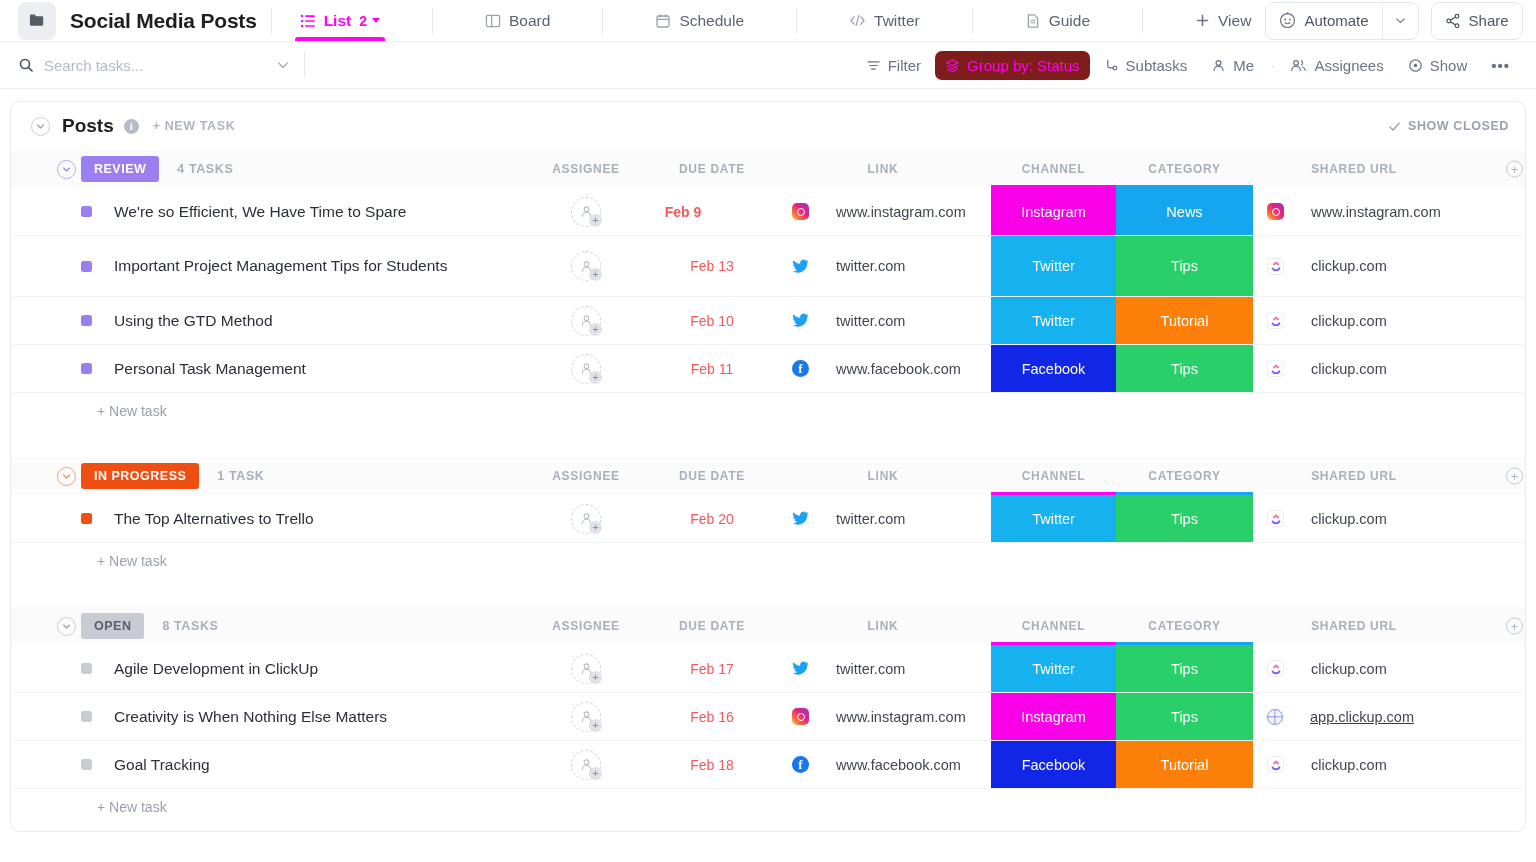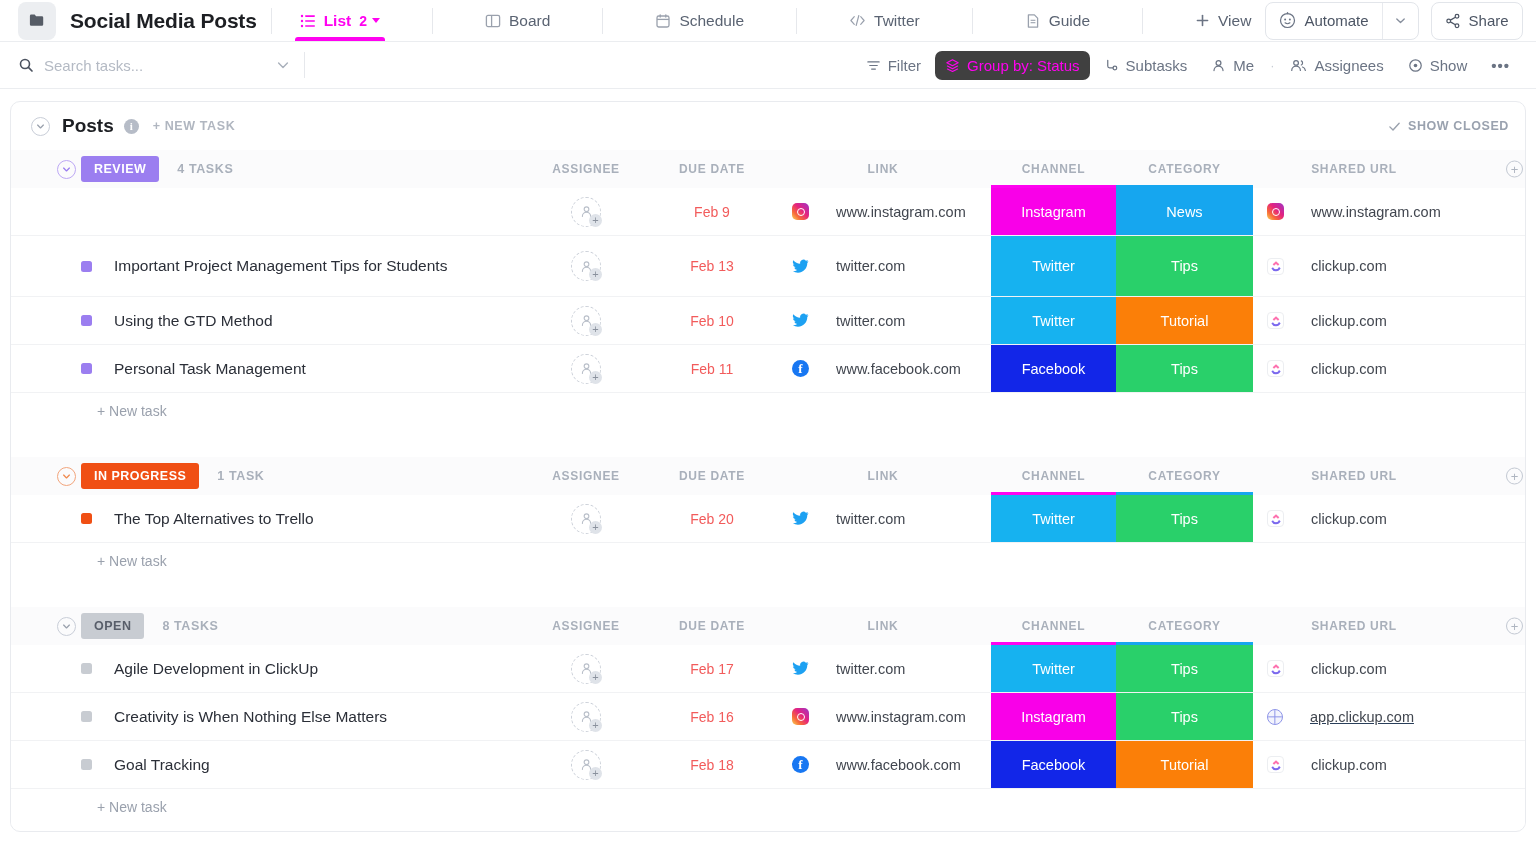--- a/index.html
+++ b/index.html
@@ -118,21 +118,21 @@
   }
   .tb-item {
     display: flex; align-items: center; gap: 7px;
     padding: 6px 10px;
     border-radius: 7px;
     font-size: 15px;
     color: #6b7484;
     cursor: pointer;
     white-space: nowrap;
   }
-  .tb-item.accent { background: #404040; color: #ff02f0; }
+  .tb-item.accent { background: #7f1d1d; color: #ff02f0; }
   .tb-dot { color: #c7ccd4; font-size: 13px; padding: 0 2px; }
 
   
   .scroll-area {
     height: calc(862px - 58px - 47px);
     overflow: hidden;
     background: #fff;
     padding: 12px 10px 0 10px;
   }
   .card {
@@ -592,30 +592,34 @@
             <div class="col-head" style="left:640px;width:122px;">DUE DATE</div>
             <div class="col-head" style="left:775px;width:194px;">LINK</div>
             <div class="col-head" style="left:980px;width:125px;">CHANNEL</div>
             <div class="col-accent-bar" style="left:980px;width:125px;background:#ff02f0;"></div>
             <div class="col-head" style="left:1105px;width:137px;">CATEGORY</div>
             <div class="col-accent-bar" style="left:1105px;width:137px;background:#16a6ef;"></div>
             <div class="col-head" style="left:1248px;width:190px;">SHARED URL</div>
             <div class="plus-circle" style="left:1495px;">+</div>
           </div>
           <div class="row" style="height:48px;">
+            <div class="task-left">
+              <span class="sq" style="background:#9b7ef0"></span>
+              <span class="task-name">We're so Efficient, We Have Time to Spare</span>
+            </div>
             <div class="cell" style="left:520px;width:110px;">
               <span class="avatar-add">
                 <svg width="15" height="15" viewBox="0 0 16 16" aria-hidden="true">
                   <circle cx="8" cy="5.6" r="2.5" fill="none" stroke="#b9bfc9" stroke-width="1.2"></circle>
                   <path d="M3.6 13.2a4.4 4.4 0 0 1 8.8 0" fill="none" stroke="#b9bfc9" stroke-width="1.2" stroke-linecap="round"></path>
                 </svg>
                 <span class="plus-badge">+</span>
               </span>
             </div>
-            <div class="cell" style="left:640px;width:122px;">
+            <div class="cell" style="left:611px;width:122px;font-weight:bold;">
               <span class="due-date">Feb 9</span>
             </div>
             <div class="cell link-cell" style="left:775px;width:194px;justify-content:flex-start;padding-left:6px;">
               <span class="ig-icon">
                 <span class="ring"></span>
               </span>
               <span class="link-text">www.instagram.com</span>
             </div>
             <div class="cell tagcell" style="left:980px;width:125px;background:#f900e8;">
               <span>Instagram</span>

